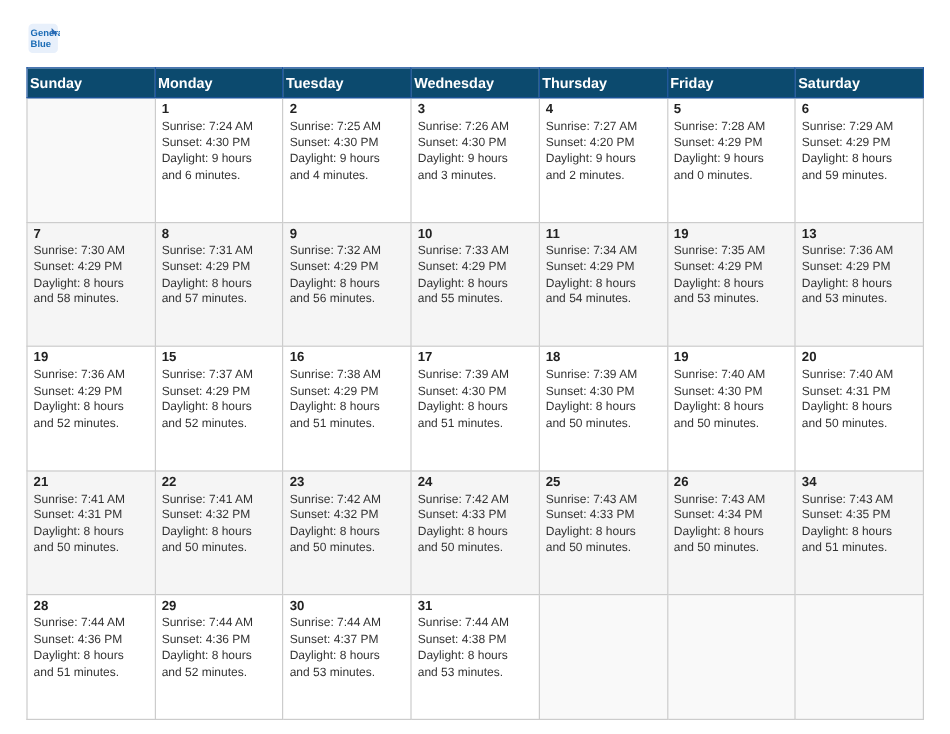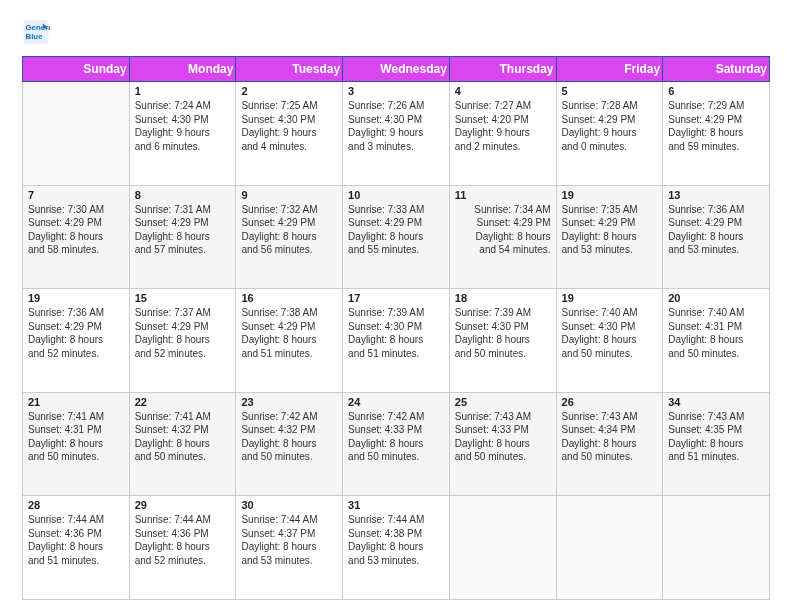--- a/index.html
+++ b/index.html
@@ -47,25 +47,25 @@
       margin-top: 2px;
     }
     .calendar {
       flex: 1;
       border: 1px solid #ccc;
       border-collapse: collapse;
       width: 100%;
       table-layout: fixed;
     }
     .calendar th {
-      background: #d946ef;
+      background: #0c4a6e;
       color: #fff;
       font-size: 12px;
       font-weight: bold;
-      text-align: right;
+      text-align: left;
       padding: 5px 2px;
       border: 1px solid #1e55a0;
     }
     .calendar td {
       border: 1px solid #ccc;
       vertical-align: top;
       padding: 3px 5px;
       font-size: 9.5px;
       color: #333;
       height: 88px;
@@ -198,21 +198,21 @@
           </td>
           <td class="row-shade">
             <span class="day-num">10</span>
             <div class="day-info" style="white-space: pre-line;">Sunrise: 7:33 AM
 Sunset: 4:29 PM
 Daylight: 8 hours
 and 55 minutes.</div>
           </td>
           <td class="row-shade">
             <span class="day-num">11</span>
-            <div class="day-info" style="white-space: pre-line; text-align: right;">Sunrise: 7:34 AM
+            <div class="day-info" style="white-space: pre-line;">Sunrise: 7:34 AM
 Sunset: 4:29 PM
 Daylight: 8 hours
 and 54 minutes.</div>
           </td>
           <td class="row-shade">
             <span class="day-num">19</span>
             <div class="day-info" style="white-space: pre-line;">Sunrise: 7:35 AM
 Sunset: 4:29 PM
 Daylight: 8 hours
 and 53 minutes.</div>

